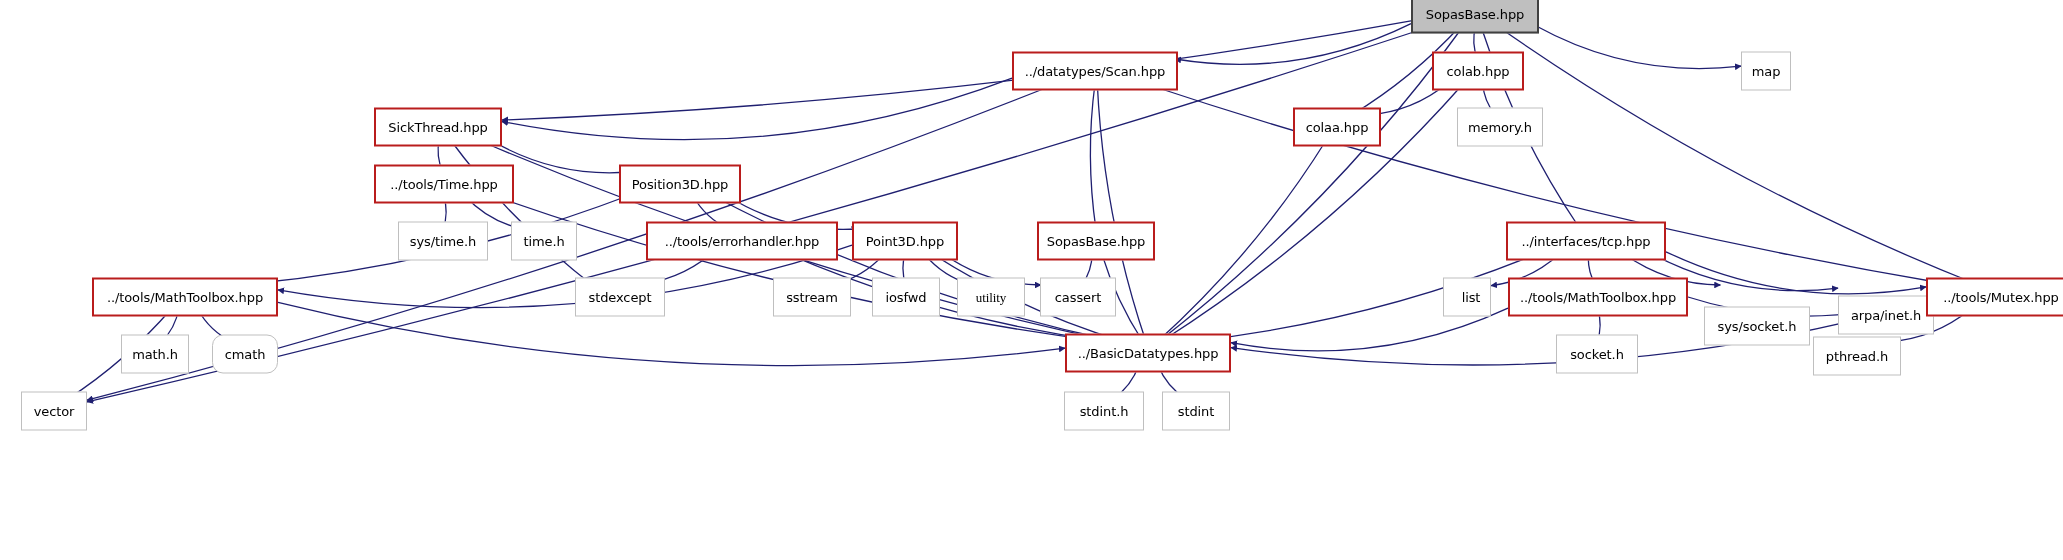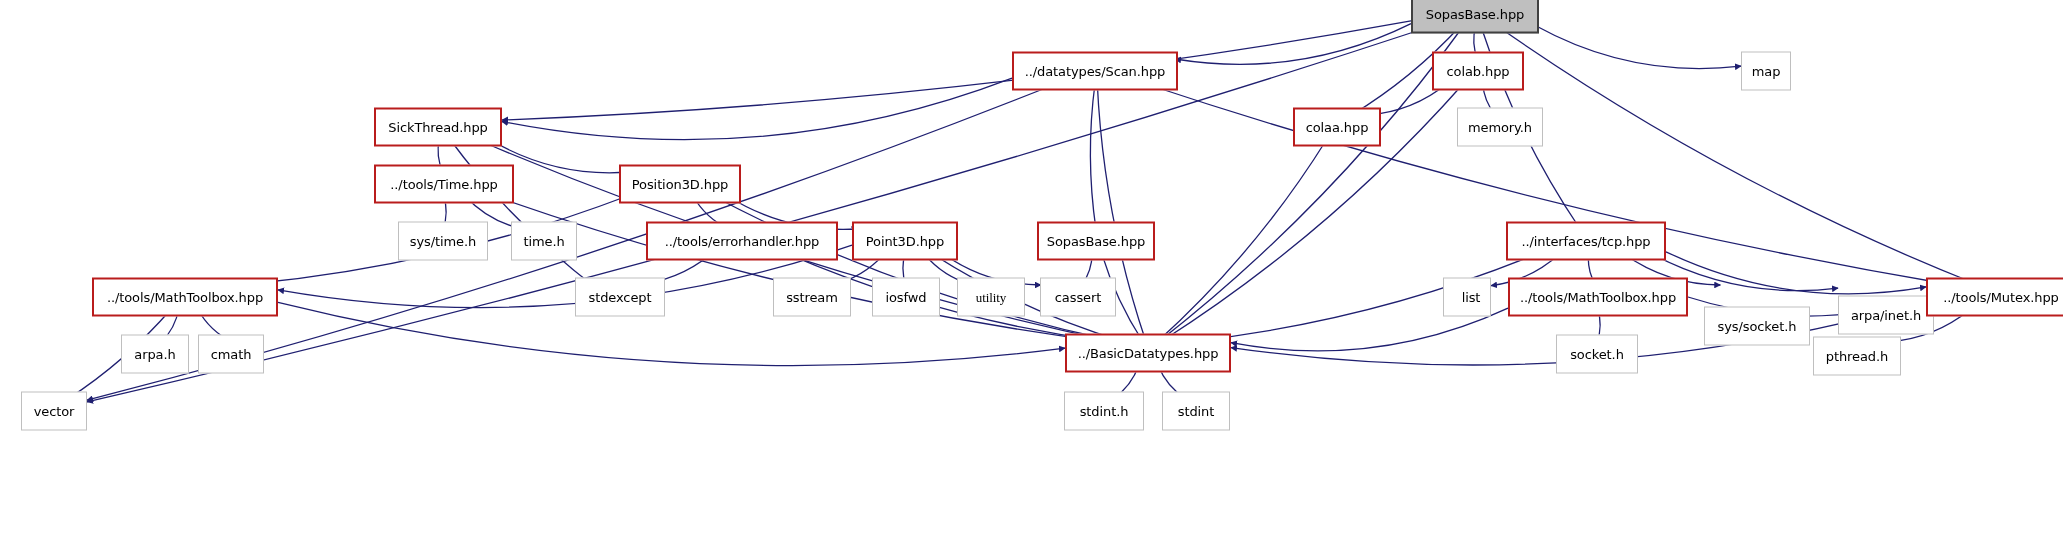--- a/index.html
+++ b/index.html
@@ -200,23 +200,23 @@
       <div class="gnode ext" style="left: 1757px; top: 282px; width: 106px; margin-top: 44px;">
         <span class="lbl">sys/socket.h</span>
       </div>
       <div class="gnode ext" style="left: 1886px; top: 315px; width: 96px;">
         <span class="lbl">arpa/inet.h</span>
       </div>
       <div class="gnode hdr" style="left: 2001px; top: 297px; width: 150px;">
         <span class="lbl">../tools/Mutex.hpp</span>
       </div>
       <div class="gnode ext" style="left: 155px; top: 354px; width: 68px;">
-        <span class="lbl">arpa.h</span>
-      </div>
-      <div class="gnode ext" style="left: 231px; top: 354px; width: 66px;">
+        <span class="lbl">math.h</span>
+      </div>
+      <div class="gnode ext" style="left: 245px; top: 354px; width: 66px; border-radius: 11px;">
         <span class="lbl">cmath</span>
       </div>
       <div class="gnode hdr" style="left: 1148px; top: 353px; width: 166px;">
         <span class="lbl">../BasicDatatypes.hpp</span>
       </div>
       <div class="gnode ext" style="left: 1597px; top: 354px; width: 82px;">
         <span class="lbl">socket.h</span>
       </div>
       <div class="gnode ext" style="left: 1857px; top: 356px; width: 88px;">
         <span class="lbl">pthread.h</span>

